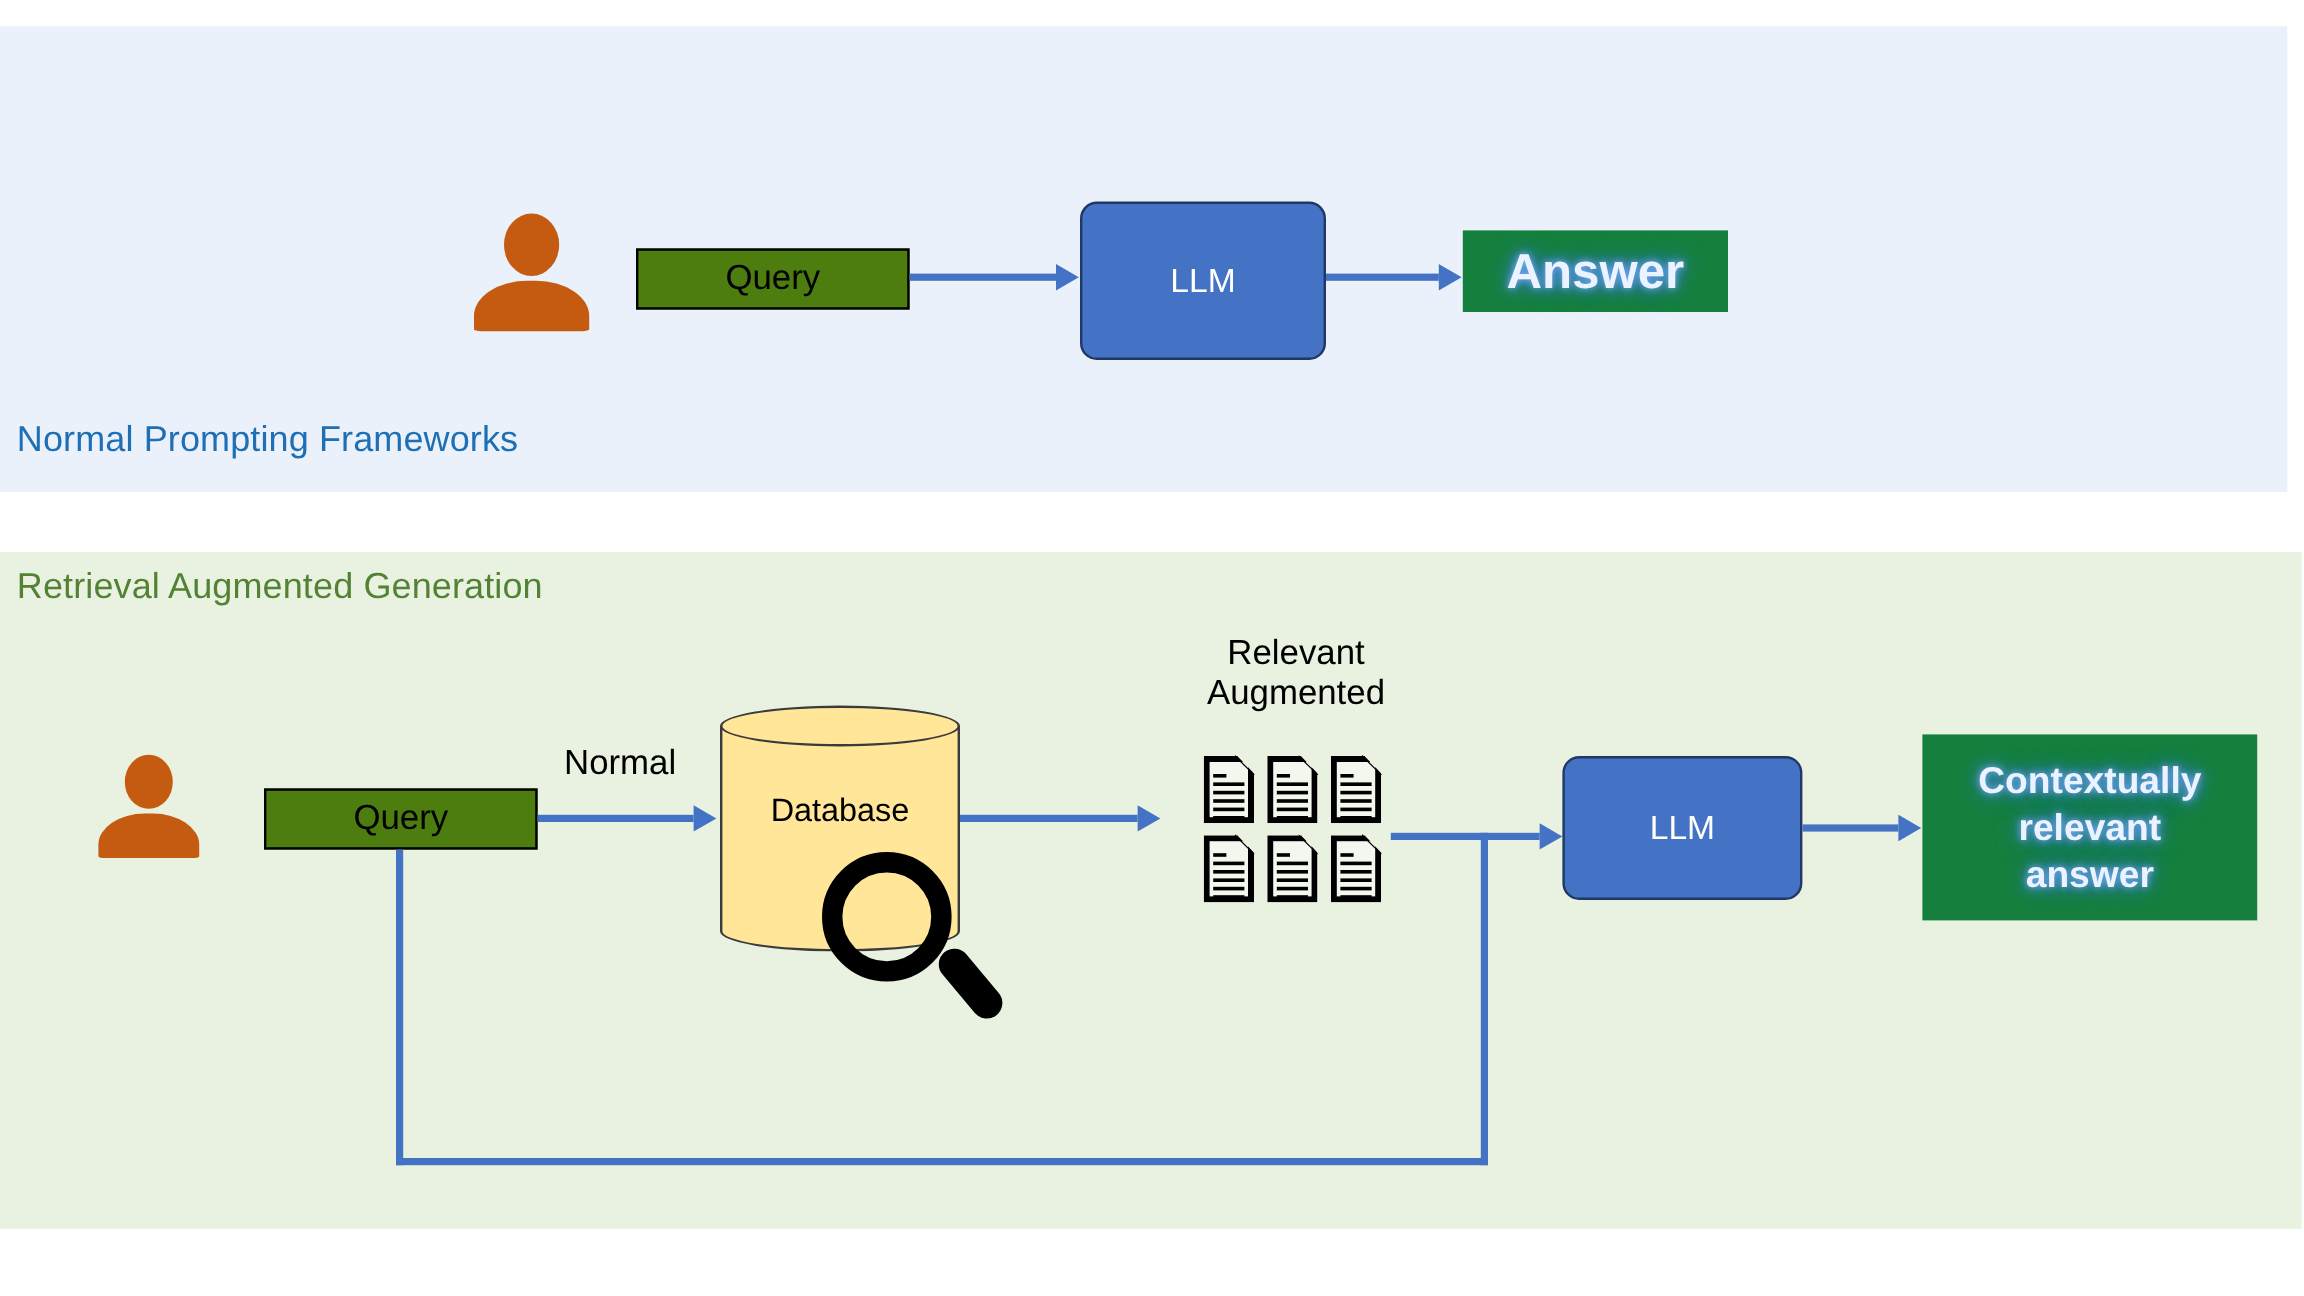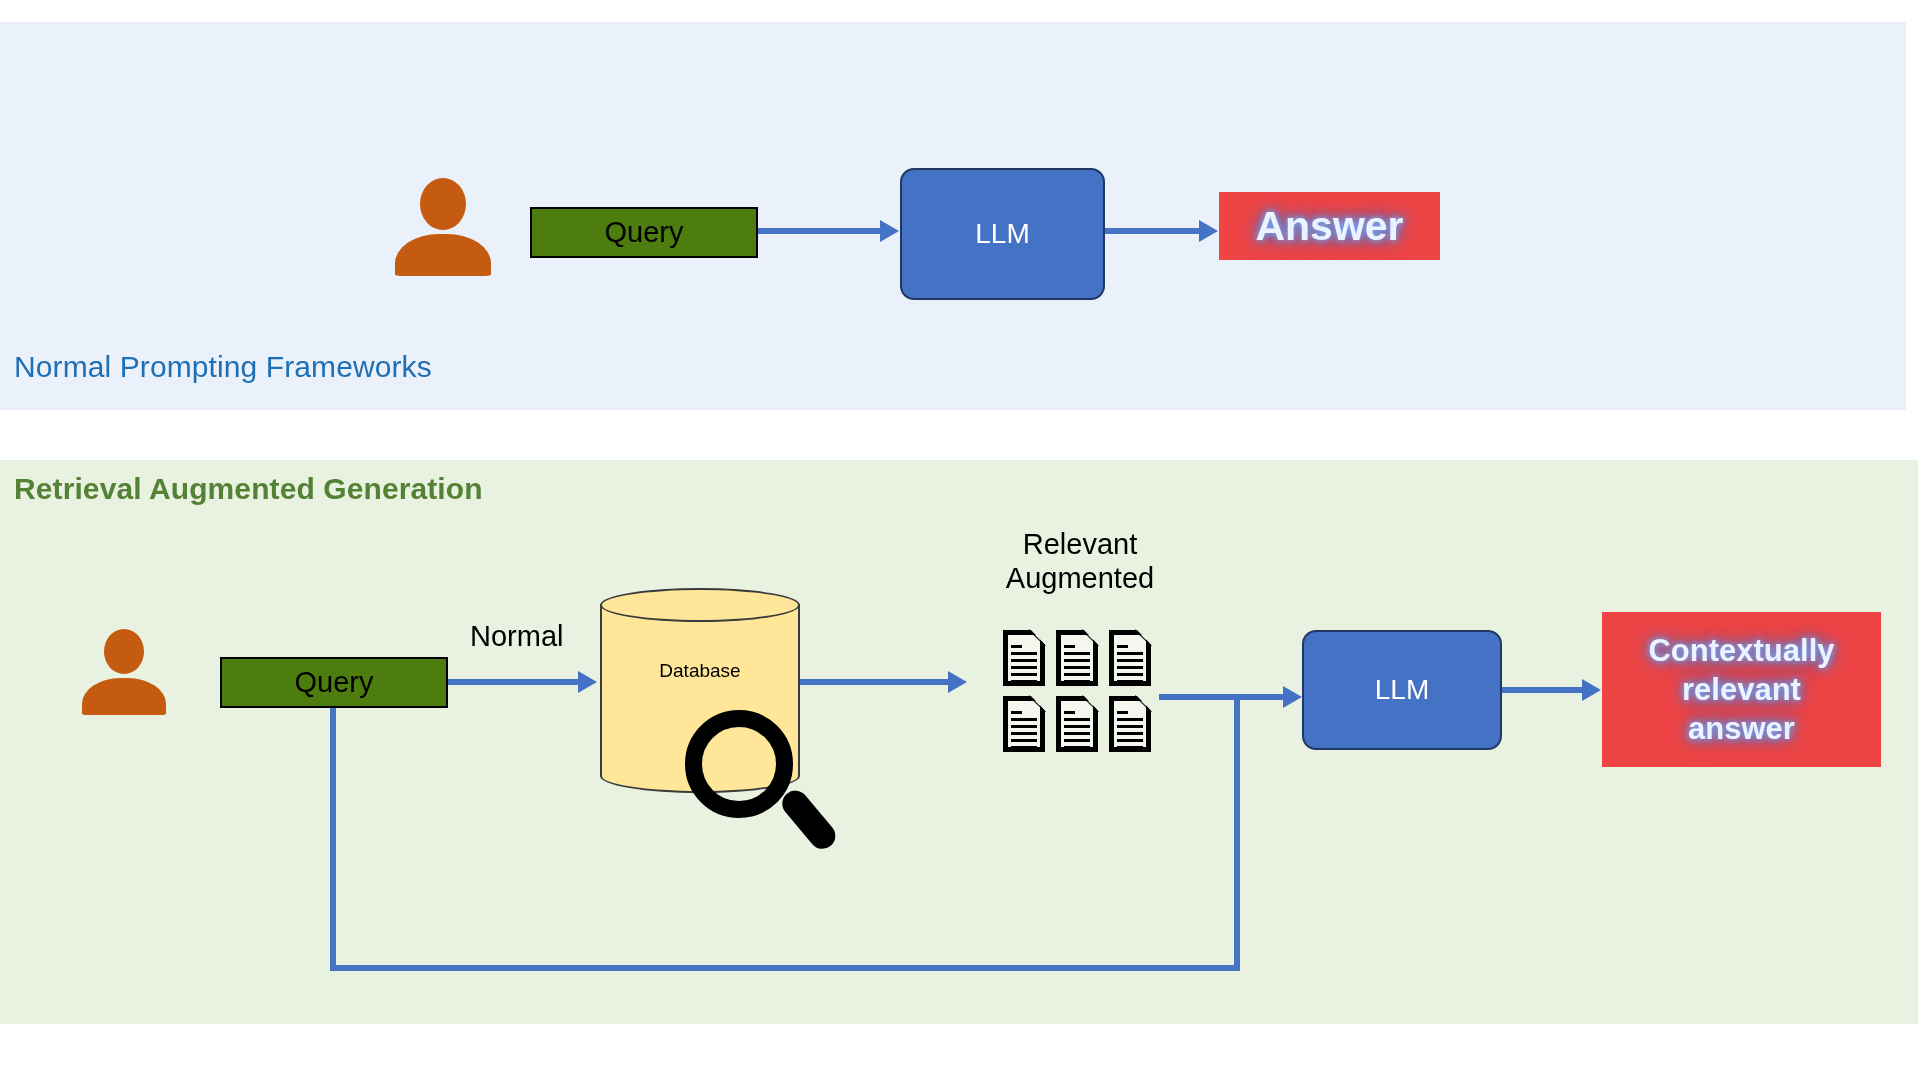--- a/index.html
+++ b/index.html
@@ -33,21 +33,21 @@
     white-space: nowrap;
   }
   #caption-normal {
     left: 14px; top: 350px;
     color: #1F6FB5;
     font-weight: 400;
   }
   #caption-rag {
     left: 14px; top: 472px;
     color: #548235;
-    font-weight: bold;
+    font-weight: normal;
   }
 
   
   .person { position: absolute; }
   .person .head {
     position: absolute;
     background: #C55A11;
     border-radius: 50%;
   }
   .person .body {
@@ -90,21 +90,21 @@
     justify-content: center;
     color: #ffffff;
     font-size: 28px;
   }
   #llm-top { left: 900px; top: 168px; width: 205px; height: 132px; }
   #llm-rag { left: 1302px; top: 630px; width: 200px; height: 120px; }
 
   
   .answer-box {
     position: absolute;
-    background: #ef4444;
+    background: #15803d;
     display: flex;
     align-items: center;
     justify-content: center;
     text-align: center;
     color: #EAF3FF;
     font-weight: bold;
     text-shadow:
       0 0 6px #7FB2FF,
       0 0 12px #4A86E8,
       0 0 20px #2E6BC7;
@@ -170,21 +170,21 @@
     border: 2px solid #3B3B3B;
     border-radius: 50%;
     box-sizing: border-box;
     clip-path: inset(16px 0 0 0);
   }
   #database .cyl-label {
     position: absolute;
     left: 0; top: 72px;
     width: 200px;
     text-align: center;
-    font-size: 19px;
+    font-size: 27px;
     color: #000;
   }
 
   
   #magnifier {
     position: absolute;
     left: 685px; top: 710px;
     width: 160px; height: 160px;
   }
   #magnifier .lens {

